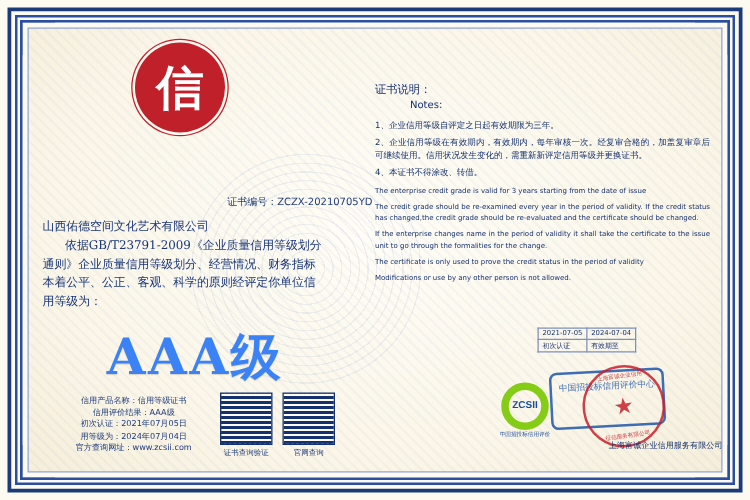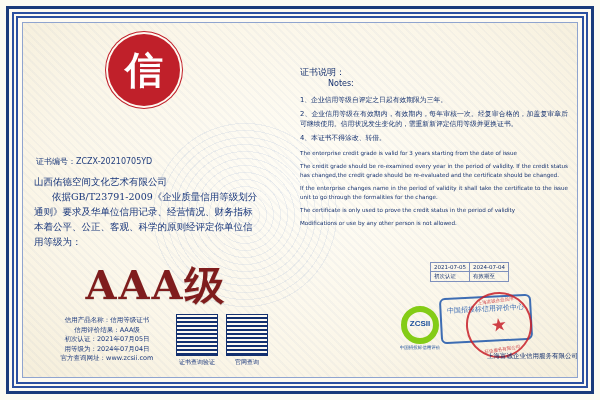--- a/index.html
+++ b/index.html
@@ -104,23 +104,23 @@
     font-family: "DejaVu Serif", serif;
     font-weight: bold;
     font-size: 33px;
     letter-spacing: 1px;
     color: #17357a;
     text-shadow: 0 1px 0 rgba(255,255,255,0.8);
   }
 
   .cert-no {
     position: absolute;
-    left: 6px; top: 126px;
+    left: 16px; top: 126px;
     width: 252px;
-    text-align: left;
+    text-align: right;
     font-size: 8px;
     color: #24407e;
     font-family: "DejaVu Sans", sans-serif;
   }
 
   .body-text {
     position: absolute;
     left: 4px; top: 144px;
     width: 244px;
     font-family: "DejaVu Serif", serif;
@@ -133,21 +133,21 @@
   .body-text .line.indent { text-indent: 18px; }
 
   .grade {
     position: absolute;
     left: 0; top: 228px;
     width: 252px;
     text-align: center;
     font-family: "DejaVu Serif", serif;
     font-weight: bold;
     font-size: 40px;
-    color: #7f1d1d;
+    color: #3b82f6;
     letter-spacing: 2px;
     text-shadow: 0 1px 1px rgba(0,0,0,0.15);
   }
 
   .meta {
     position: absolute;
     left: 2px; top: 286px;
     width: 150px;
     font-size: 6.5px;
     line-height: 9.5px;
@@ -343,21 +343,21 @@
     </div>
 
 
     <div class="cert-no">
       <span>证书编号：</span><span>ZCZX-20210705YD</span>
     </div>
 
     <div class="body-text">
       <span class="line">山西佑德空间文化艺术有限公司</span>
       <span class="line indent">依据GB/T23791-2009《企业质量信用等级划分</span>
-      <span class="line">通则》要求及华单位信用记录、经营情况、财务指标</span>
+      <span class="line">通则》企业质量信用等级划分、经营情况、财务指标</span>
       <span class="line">本着公平、公正、客观、科学的原则经评定你单位信</span>
       <span class="line">用等级为：</span>
     </div>
 
     <div class="grade">AAA级</div>
 
     <div class="meta">
       <div>信用产品名称：信用等级证书</div>
       <div>信用评价结果：AAA级</div>
       <div>初次认证：2021年07月05日</div>

